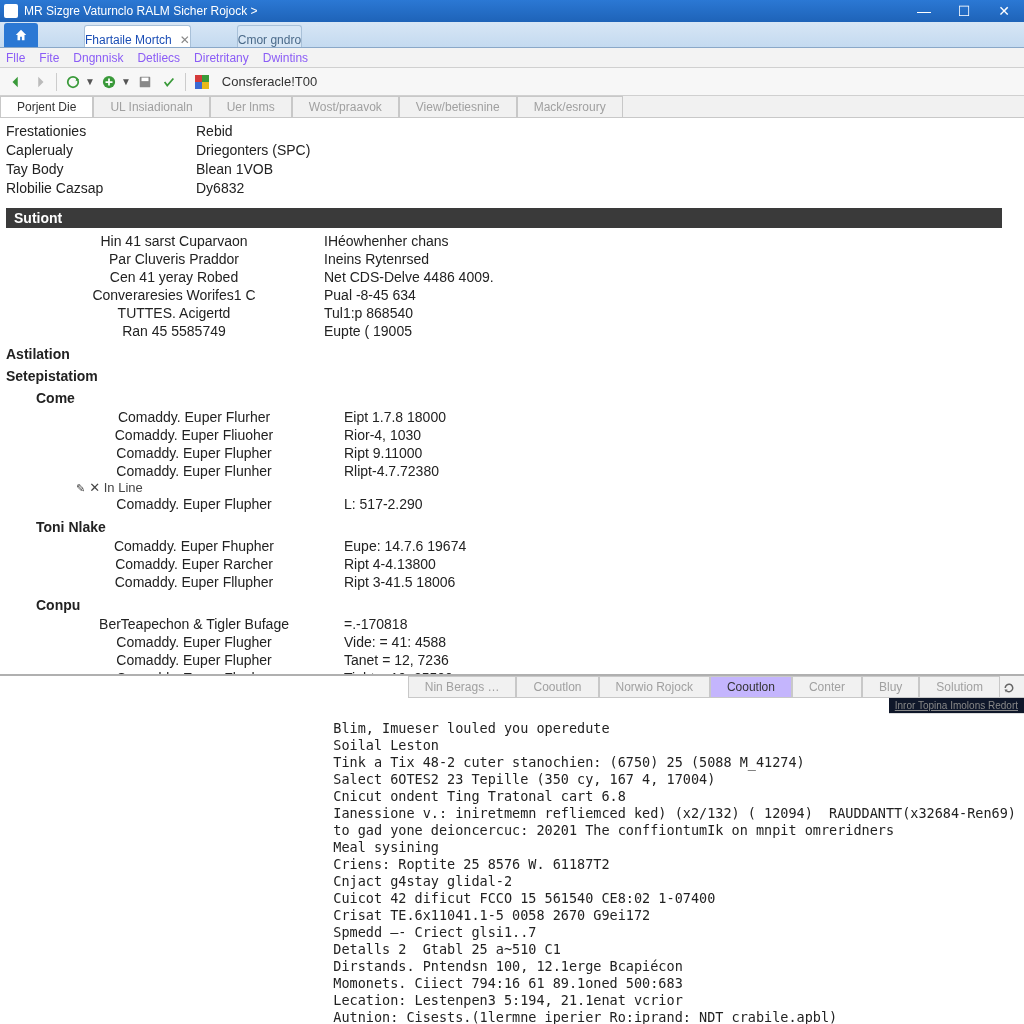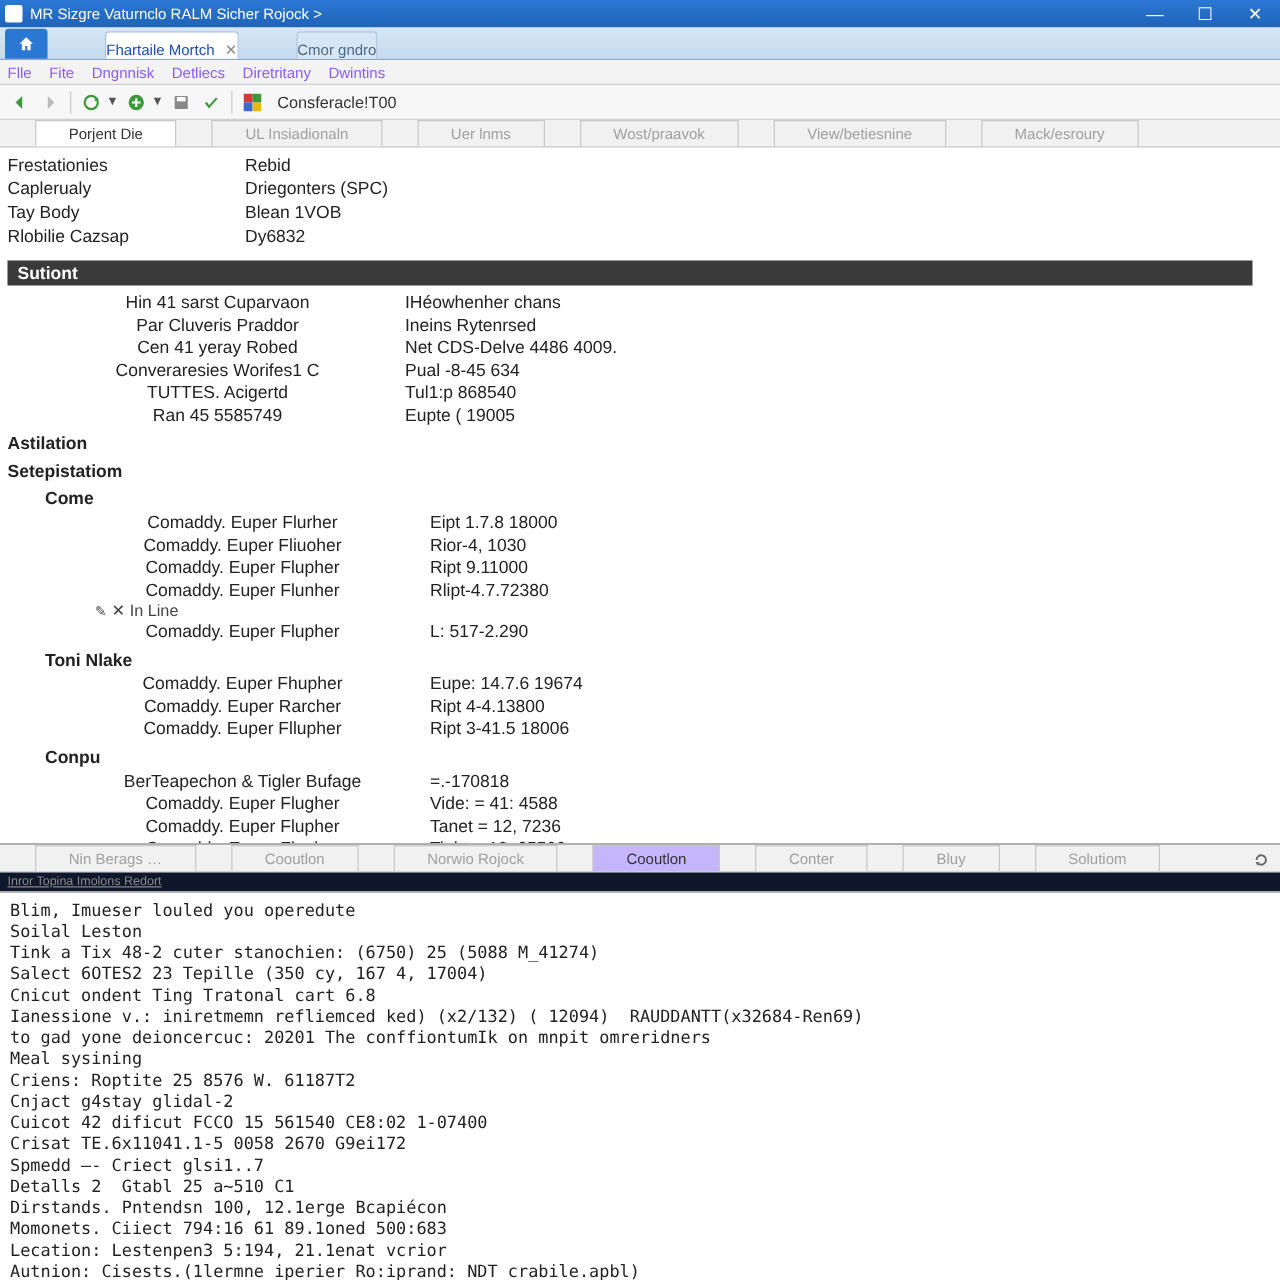--- a/index.html
+++ b/index.html
@@ -26,27 +26,27 @@
 
 
 .toolbar { background: #f7f7f7; border-bottom: 1px solid #d0d0d0; height: 28px; display: flex; align-items: center; padding: 0 6px; gap: 4px; font-size: 13px; }
 .tool-btn { width: 20px; height: 20px; display: flex; align-items: center; justify-content: center; }
 .tool-sep { width: 1px; height: 18px; background: #ccc; margin: 0 2px; }
 .tool-dd { font-size: 10px; color: #555; margin-left: -2px; }
 .toolbar-label { color: #333; margin-left: 6px; }
 
 
 .subtabs { background: #f1f1f1; border-bottom: 1px solid #c8c8c8; height: 22px; display: flex; align-items: flex-end; font-size: 12px; }
-.subtab { padding: 3px 26px; border: 1px solid #c8c8c8; border-bottom: none; background: #f1f1f1; color: #a0a0a0; margin-left: 28px; }
+.subtab { padding: 3px 16px; border: 1px solid #c8c8c8; border-bottom: none; background: #f1f1f1; color: #a0a0a0; }
 .subtab.active { background: #fff; color: #333; }
 
 
 .main-area { flex: 1; display: flex; flex-direction: column; overflow: hidden; }
 .upper-pane { flex: 1; overflow-y: scroll; background: #fff; padding: 4px 16px 4px 6px; }
-.lower-pane { height: 350px; display: flex; flex-direction: column; border-top: 2px solid #b0b0b0; }
+.lower-pane { height: 350px; display: flex; flex-direction: column; border-top: 2px solid #b0b0b0; align-items: flex-end; }
 
 .meta-row { display: flex; font-size: 14px; line-height: 19px; color: #222; }
 .meta-row .k { width: 190px; }
 .meta-row .v { }
 
 .section-hdr { background: #3a3a3a; color: #fff; font-weight: bold; padding: 2px 8px; margin: 10px 0 4px 0; font-size: 14px; width: calc(100% - 6px); }
 .sec-sub { font-weight: bold; color: #222; font-size: 14px; margin: 6px 0 2px 0; }
 .sec-sub.indent1 { margin-left: 30px; }
 
 .data-row { display: flex; font-size: 14px; line-height: 18px; color: #222; padding-left: 18px; }

